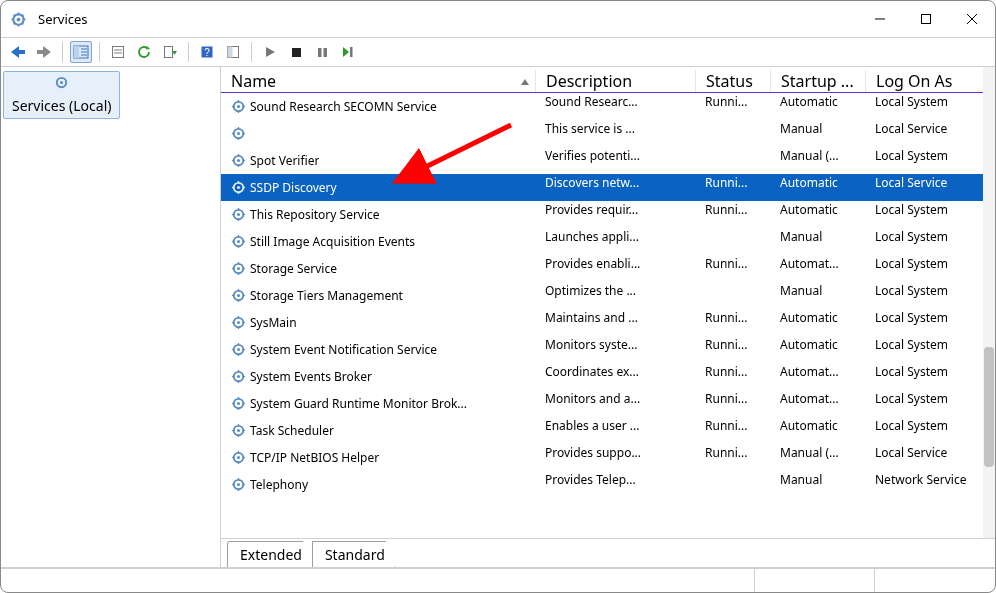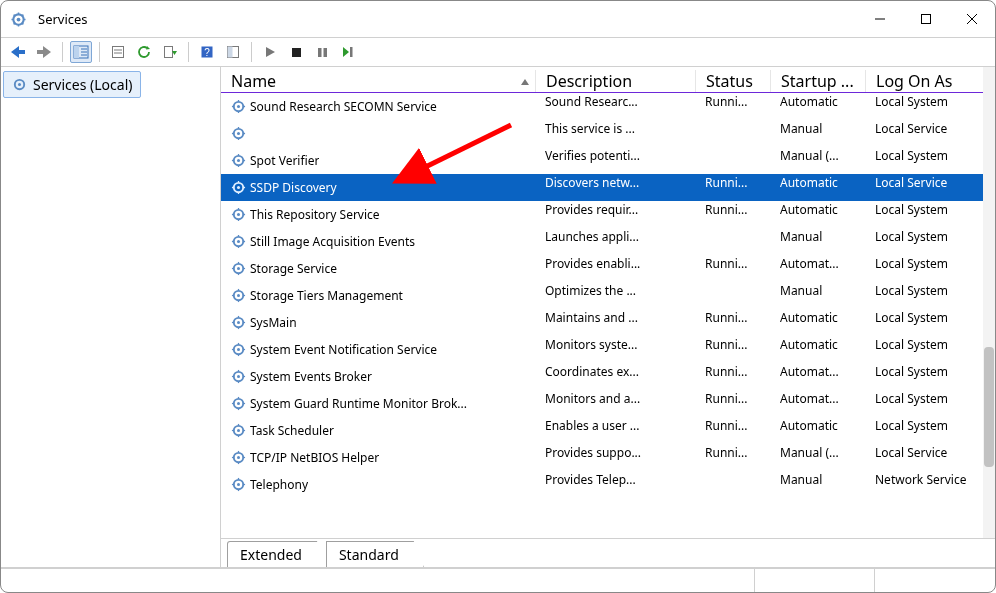--- a/index.html
+++ b/index.html
@@ -21,21 +21,21 @@
 
   
   .toolbar { height:30px; border-top:1px solid #d0d0d0; border-bottom:1px solid #d0d0d0; display:flex; align-items:center; padding:0 6px; gap:4px; }
   .tbtn { width:22px; height:22px; display:flex; align-items:center; justify-content:center; border:1px solid transparent; border-radius:2px; }
   .tbtn.boxed { border-color:#7fa7d6; background:#dee9f7; }
   .tsep { width:1px; height:20px; background:#ccc; margin:0 3px; }
 
   
   .body { flex:1 1 auto; display:flex; border-bottom:1px solid #d0d0d0; min-height:0; }
   .tree { width:220px; border-right:1px solid #d0d0d0; padding:4px 2px; }
-  .tree-item { display:flex; align-items:center; gap:6px; padding:3px 8px; border:1px solid #8ab4e8; background:#e6f0fb; border-radius:2px; width:fit-content; }
+  .tree-item { display:flex; align-items:center; gap:6px; padding:3px 8px; border:1px solid #8ab4e8; background:#e6f0fb; border-radius:2px; width:fit-content;flex-direction:column; }
   .tree-item span.lbl { font-size:14px; }
 
   .main { flex:1 1 auto; display:flex; flex-direction:column; position:relative; min-height:0; }
   .list { flex:1 1 auto; overflow:hidden; position:relative; border-bottom:1px solid #d0d0d0; }
   .list-inner { position:absolute; inset:0 12px 0 0; overflow:hidden; }
   .cols { display:flex; height:26px; align-items:flex-end; border-bottom:1px solid #6d28d9; font-size:16px; }
   .col { padding:0 10px; white-space:nowrap; overflow:hidden; text-overflow:ellipsis; position:relative; }
   .col + .col { border-left:1px solid #e6e6e6; }
   .col.sortable::after { content:""; position:absolute; right:6px; top:9px; width:0; height:0; border-left:4px solid transparent; border-right:4px solid transparent; border-bottom:6px solid #777; }
   .rows { }
@@ -48,21 +48,21 @@
   .c-name { width:314px; flex:0 0 314px; }
   .c-desc { width:160px; flex:0 0 160px; }
   .c-status{ width:75px;  flex:0 0 75px; }
   .c-start { width:95px;  flex:0 0 95px; }
   .c-logon { width:130px; flex:0 0 130px; }
 
   .vscroll { position:absolute; right:0; top:0; bottom:0; width:12px; background:#f3f3f3; }
   .vthumb { position:absolute; right:1px; width:10px; background:#c2c2c2; border-radius:4px; top:280px; height:120px; }
 
   .tabs { height:28px; display:flex; align-items:flex-end; padding-left:6px; }
-  .tab { position:relative; padding:3px 24px 3px 12px; font-size:14px; border:1px solid #9f9f9f; border-bottom:none; background:#fff; margin-right:-1px;
+  .tab { position:relative; padding:3px 10px 3px 12px; font-size:14px; border:1px solid #9f9f9f; border-bottom:none; background:#fff; margin-right:-1px;
          clip-path: polygon(0 0, calc(100% - 10px) 0, 100% 100%, 0 100%); }
   .tab:first-child { border-top-left-radius:3px; }
 
   
   .statusbar { height:24px; border-top:1px solid #d0d0d0; display:flex; }
   .statusbar .seg { flex:1; border-right:1px solid #d0d0d0; }
   .statusbar .seg:last-child { border-right:none; flex:0 0 120px; }
   .statusbar .seg:nth-child(2){ flex:0 0 120px;}
   .statusbar .seg:first-child{ flex:1 1 auto;}
 

